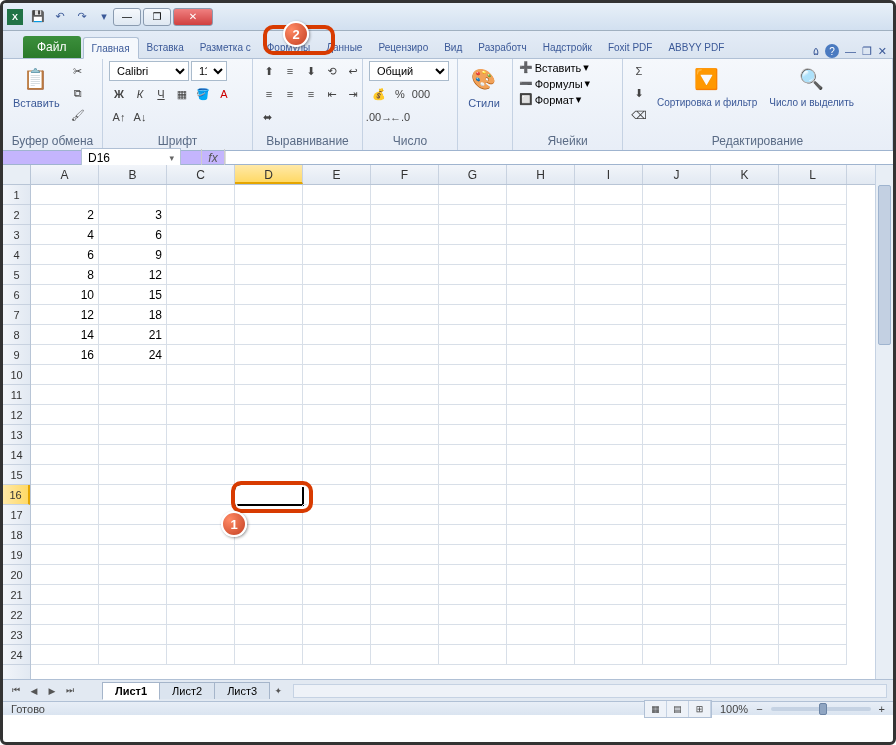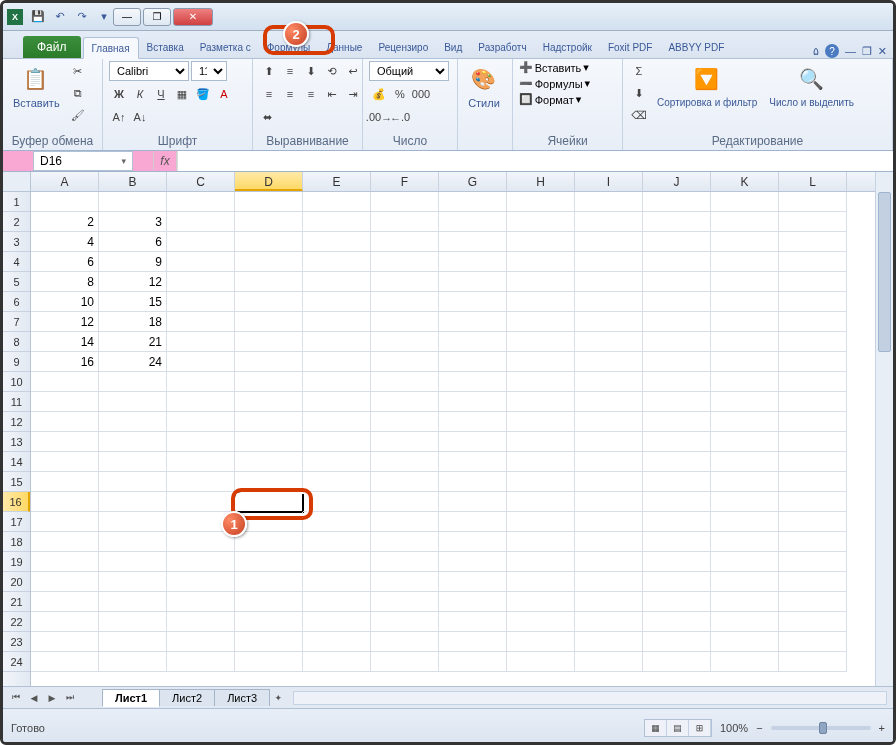--- a/index.html
+++ b/index.html
@@ -31,21 +31,21 @@
 .big-btn { display: flex; flex-direction: column; align-items: center; padding: 2px 4px; cursor: pointer; font-size: 11px; color: #3b5998; border-radius: 3px; }
 .big-icon { width: 32px; height: 32px; display: flex; align-items: center; justify-content: center; font-size: 20px; margin-bottom: 2px; }
 .small-btns { display: flex; flex-direction: column; gap: 2px; }
 .small-btn { width: 20px; height: 20px; display: flex; align-items: center; justify-content: center; font-size: 11px; cursor: pointer; border-radius: 2px; color: #444; }
 .font-controls { display: flex; flex-direction: column; gap: 3px; }
 .font-row { display: flex; gap: 2px; align-items: center; }
 .font-select { font-size: 11px; border: 1px solid #abc; background: #fff; padding: 1px 3px; height: 20px; }
 .row-btns { display: flex; gap: 1px; }
 
 
-.formula-bar { height: 21px; background: #f9a8d4; display: flex; align-items: center; border-bottom: 1px solid #9fb4cf; }
+.formula-bar { height: 14px; background: #c4b5fd; display: flex; align-items: center; border-bottom: 1px solid #9fb4cf; padding-left: 48px; }
 .name-box { width: 100px; border: 1px solid #b0c0d5; background: #fff; font-size: 12px; padding: 2px 6px; margin: 0 20px 0 30px; display:flex; align-items:center; }
 .name-box::after { content: '▾'; margin-left: auto; font-size: 9px; color: #666; }
 .fx-label { width: 24px; font-size: 12px; font-style: italic; color: #555; text-align: center; border-left: 1px solid #ccc; border-right: 1px solid #ccc; padding: 2px 0; }
 .formula-input { flex: 1; border: none; background: #fff; font-size: 12px; padding: 2px 6px; height: 100%; border-left:1px solid #ddd; }
 
 
 .grid-area { position: relative; height: 514px; overflow: hidden; background: #fff; }
 .corner { position: absolute; top: 0; left: 0; width: 28px; height: 20px; background: #e8eef5; border-right: 1px solid #b8c5d6; border-bottom: 1px solid #b8c5d6; }
 .col-headers { position: absolute; top: 0; left: 28px; right: 18px; height: 20px; display: flex; background: linear-gradient(#f2f5fa, #e2e9f2); border-bottom: 1px solid #b8c5d6; }
 .col-h { width: 68px; border-right: 1px solid #c8d2e0; text-align: center; font-size: 12px; color: #333; line-height: 20px; }
@@ -66,21 +66,21 @@
 
 
 .sheet-bar { height: 22px; background: #e2e9f2; display: flex; align-items: center; border-top: 1px solid #b0c0d5; }
 .sheet-nav { display: flex; gap: 0; padding: 0 4px; }
 .sheet-nav-btn { width: 18px; height: 16px; font-size: 9px; color: #555; display: flex; align-items: center; justify-content: center; cursor: pointer; }
 .sheet-tab { padding: 2px 12px; font-size: 11px; border: 1px solid #a5b5ca; border-bottom: none; background: #dbe4ef; cursor: pointer; margin-right: -1px; }
 .sheet-tab.active { background: #fff; font-weight: bold; border-bottom: 1px solid #fff; margin-left: 19px; }
 .hscroll { flex: 1; margin: 0 6px; height: 14px; background: #eef2f8; border: 1px solid #c5d2e3; position: relative; }
 
 
-.status-bar { height: 38px; background: linear-gradient(#e8eef7, #dae4f0); display: flex; align-items: center; padding: 0 8px; font-size: 11px; color: #444; border-top: 1px solid #b0c0d5; }
+.status-bar { height: 14px; background: linear-gradient(#e8eef7, #dae4f0); display: flex; align-items: center; padding: 0 8px; font-size: 11px; color: #444; border-top: 1px solid #b0c0d5; }
 .status-right { margin-left: auto; display: flex; align-items: center; gap: 8px; }
 .view-btns { display: flex; border: 1px solid #b0c0d5; }
 .view-btn { width: 22px; height: 16px; background: #eef2f8; border-right: 1px solid #c5d2e3; display:flex; align-items:center; justify-content:center; font-size:9px; }
 .zoom-slider { width: 100px; height: 4px; background: #c5d2e3; position: relative; border-radius: 2px; }
 .zoom-thumb { position: absolute; left: 48px; top: -4px; width: 8px; height: 12px; background: #8fa5c2; border: 1px solid #6b84a5; border-radius: 2px; }
 </style>
 </head>
 <body>
 
 <div class="titlebar">

